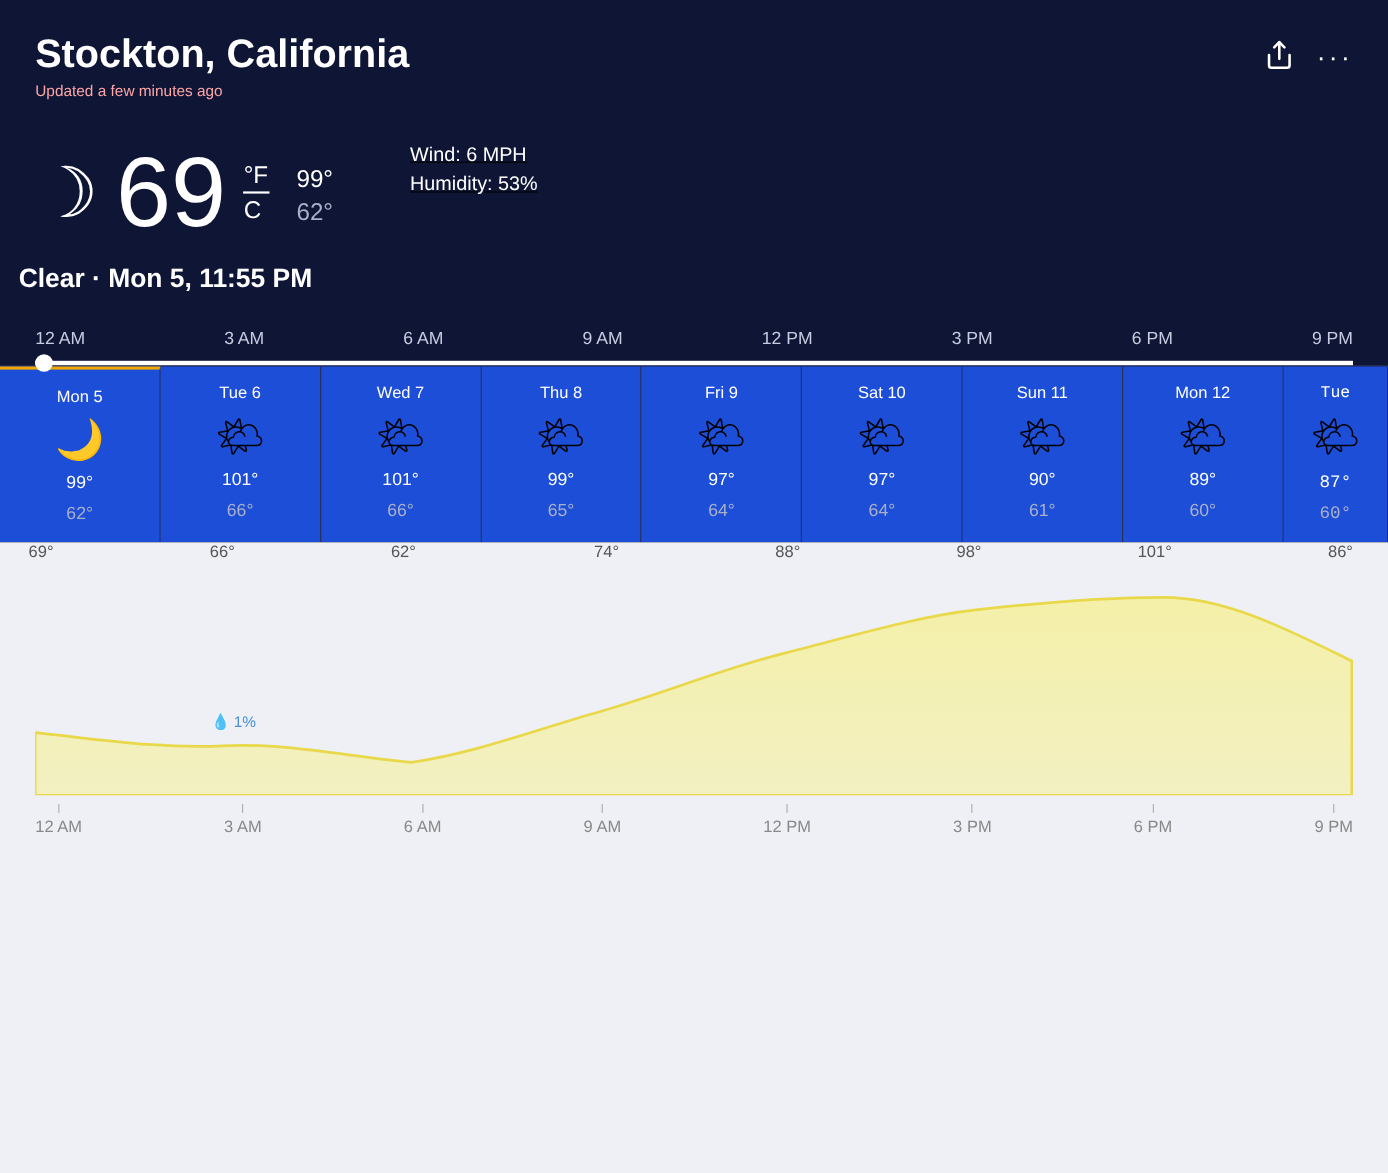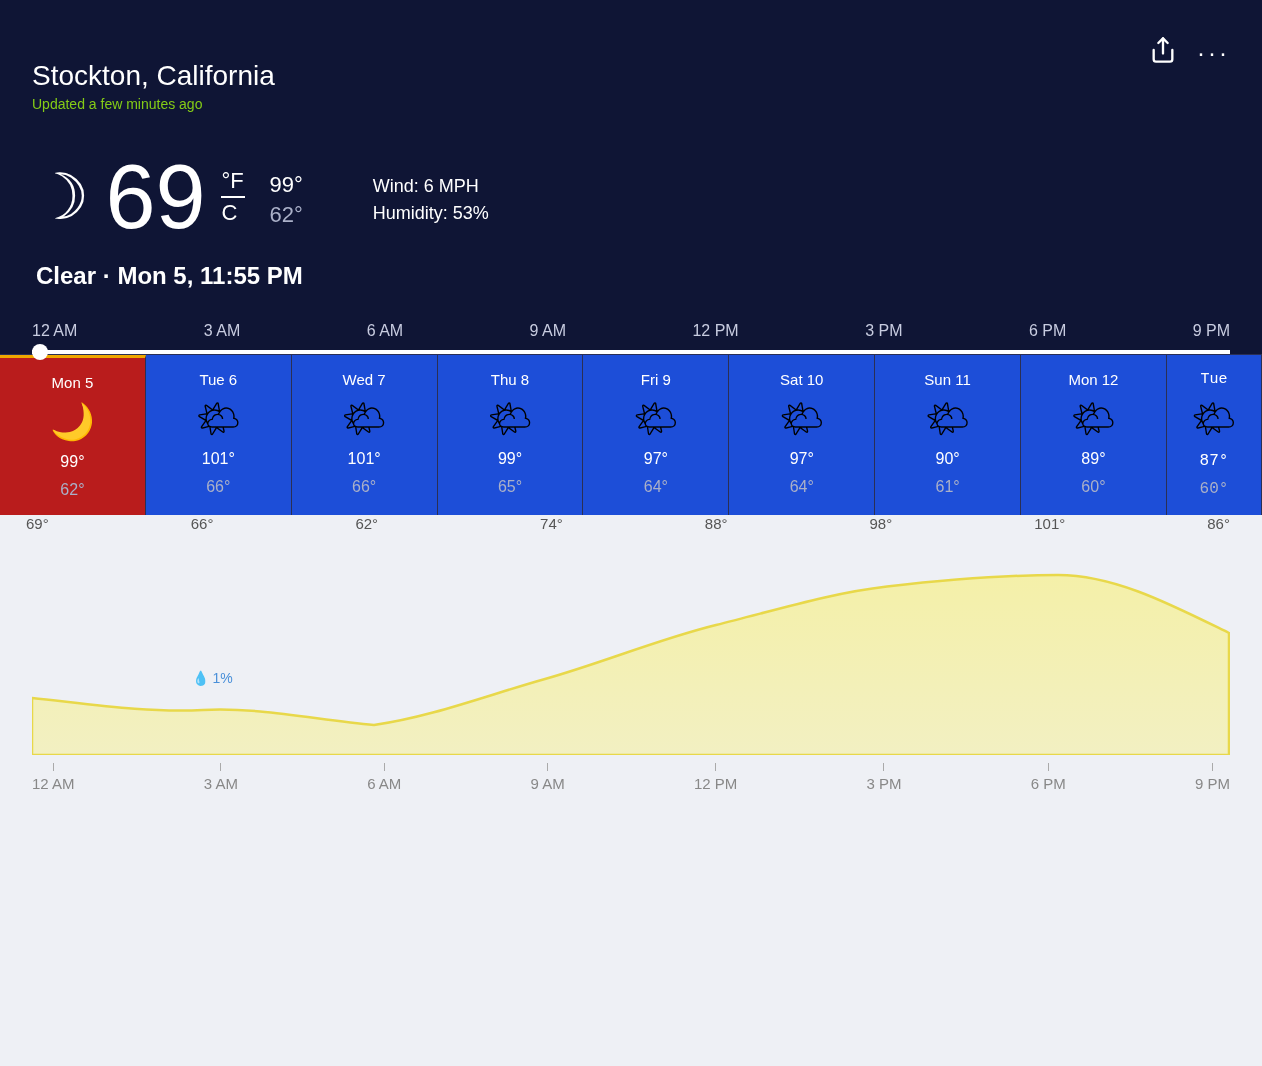--- a/index.html
+++ b/index.html
@@ -27,29 +27,28 @@
 
     .header-top {
       display: flex;
       justify-content: space-between;
       align-items: flex-start;
     }
 
     .location-info {}
 
     .city-name {
-      font-size: 28px;
-      font-weight: 400;
-      color: #ffffff;
-      margin-top: 32px;
+      font-size: 36px;
+      font-weight: 700;
+      color: #ffffff;
     }
 
     .updated-text {
       font-size: 14px;
-      color: #84cc16;
+      color: #fca5a5;
       margin-top: 4px;
     }
 
     .header-actions {
       display: flex;
       gap: 20px;
       align-items: center;
       margin-top: 8px;
     }
 
@@ -130,33 +129,33 @@
       font-size: 22px;
       color: #ffffff;
     }
 
     .low-temp {
       font-size: 22px;
       color: #aab0c8;
     }
 
     .weather-details {
-      margin-top: 24px;
       margin-left: 30px;
+      text-decoration: underline;
     }
 
     .wind-info, .humidity-info {
       font-size: 18px;
       color: #ffffff;
       margin-bottom: 6px;
       font-weight: 500;
     }
 
     .condition-datetime {
-      padding: 0 32px 20px 36px;
+      padding: 0 32px 20px 17px;
       background: #0f1535;
     }
 
     .condition-text {
       font-size: 24px;
       font-weight: 600;
       color: #ffffff;
     }
 
     
@@ -204,21 +203,21 @@
       display: flex;
       flex-direction: column;
       align-items: center;
       gap: 10px;
       background: #1d4ed8;
       border-right: 1px solid #2a2f55;
       min-width: 0;
     }
 
     .forecast-day.active {
-      background: #b91c1c;
+      background: #1d4ed8;
       border-top: 3px solid #f0a800;
     }
 
     .forecast-day.partial {
       flex: 0.7;
     }
 
     .day-label {
       font-size: 15px;
       color: #ffffff;
@@ -417,21 +416,21 @@
 
     <div class="forecast-day partial" style="flex:0.65; overflow:hidden;font-family:Liberation Mono, monospace;">
       <div class="day-label">Tue</div>
       <div class="forecast-icon">🌤</div>
       <div class="forecast-high">87°</div>
       <div class="forecast-low">60°</div>
     </div>
   </div>
 
   <div class="chart-section">
-    <div style="position:relative; padding: 40px 32px 0 32px;">
+    <div style="position:relative; padding: 30px 32px 0 32px;">
 
       <div style="position:absolute; top:0; left:32px; right:32px; display:flex; justify-content:space-between; font-size:15px; color:#555;">
         <span style="margin-left:-6px;">69°</span>
         <span>66°</span>
         <span>62°</span>
         <span style="margin-left:20px;">74°</span>
         <span>88°</span>
         <span>98°</span>
         <span>101°</span>
         <span>86°</span>

